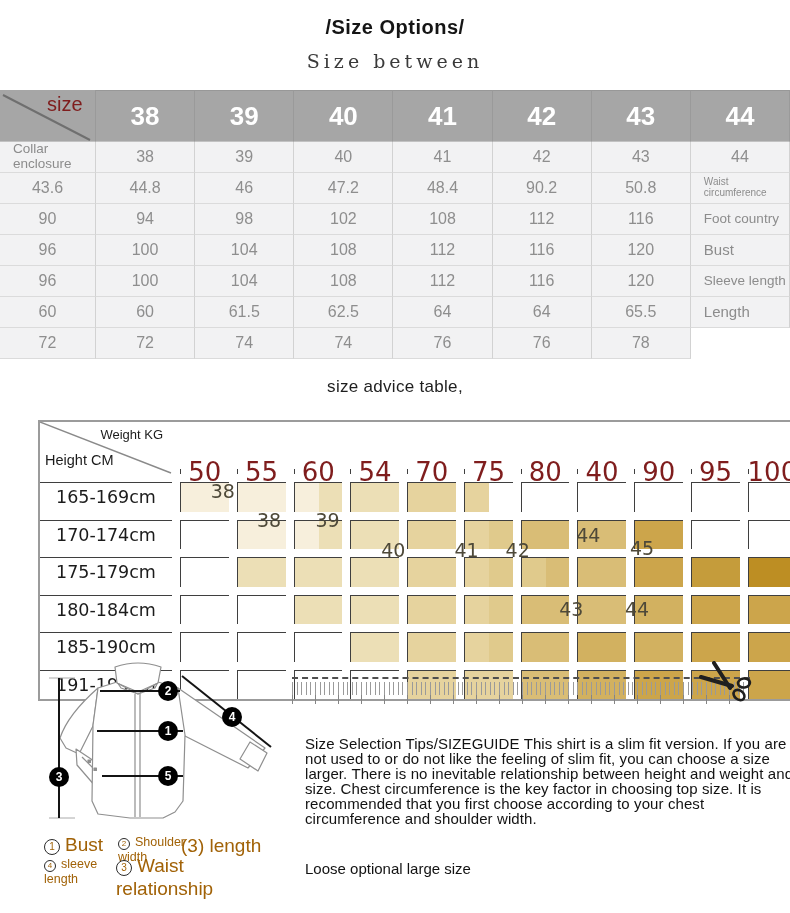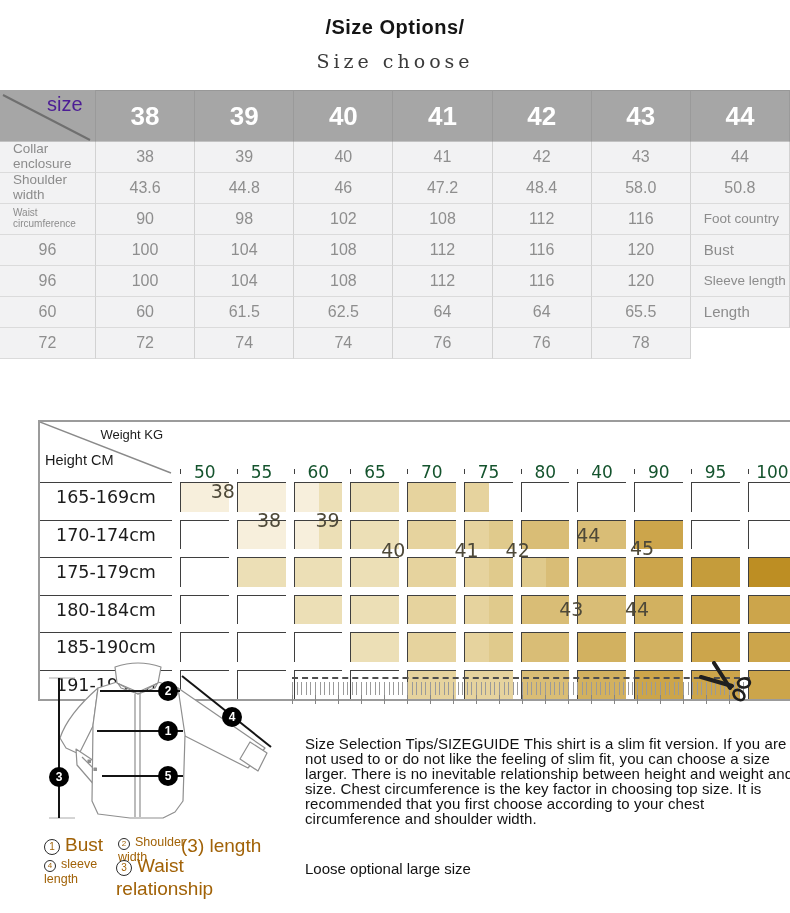--- a/index.html
+++ b/index.html
@@ -11,42 +11,42 @@
               font-size:20px;font-weight:600;color:#151515;letter-spacing:.5px;}
   .title-sub{position:absolute;left:0;top:50px;width:100%;text-align:center;
              font-family:"DejaVu Serif", serif;font-size:19px;color:#3a3a3a;letter-spacing:4px;}
   .advice-title{position:absolute;left:0;top:377px;width:100%;text-align:center;
                 font-size:17px;color:#1e1e1e;letter-spacing:.3px;}
 
   
   .size-table{position:absolute;left:0;top:90px;width:790px;display:grid;
               grid-template-columns:96px repeat(7,1fr);grid-template-rows:52px repeat(7,31px);}
   .st-corner{position:relative;background:#a6a6a6;border-right:1px solid #9a9a9a;border-bottom:1px solid #c2c2c2;}
-  .st-corner .size-word{position:absolute;left:47px;top:3px;color:#4c1d95;font-size:20px;}
+  .st-corner .size-word{position:absolute;left:47px;top:3px;color:#7f1d1d;font-size:20px;}
   .st-h{background:#a6a6a6;color:#fff;font-size:26px;font-weight:bold;
         display:flex;align-items:center;justify-content:center;
         border-right:1px solid #9a9a9a;border-bottom:1px solid #c2c2c2;border-top:1px solid #989898;}
   .st-label{background:#f2f2f3;color:#8c8c8c;font-size:13.5px;line-height:1.08;
             display:flex;align-items:center;padding-left:13px;box-sizing:border-box;
             border-right:1px solid #d2d2d2;border-bottom:1px solid #dbdbdb;}
   .st-label.small{font-size:10px;}
   .st-label.big{font-size:15px;}
   .st-c{background:#f2f2f3;color:#8e8e8e;font-size:16px;
         display:flex;align-items:center;justify-content:center;
         border-right:1px solid #d2d2d2;border-bottom:1px solid #dbdbdb;}
 
   
   .advice-wrap{position:absolute;left:38px;top:420px;border:2px solid #9b9b9b;}
   .advice-grid{position:relative;display:grid;
                grid-template-columns:132px repeat(12,48.75px);
                grid-template-rows:52px repeat(6,29.5px);background:#fff;gap:8px;}
   .ag-cell{border-left:1px solid #3f3f3f;border-top:1px solid #3f3f3f;}
   .ag-cell.fc{border-left:none;} .ag-cell.fr{border-top:none;}
   .ag-h{display:flex;align-items:center;justify-content:center;
-        font-family:"DejaVu Sans", sans-serif;font-size:17px;color:#14532d;background:#fff;margin-top:47px;}
+        font-family:"DejaVu Sans", sans-serif;font-size:26px;color:#7f1d1d;background:#fff;margin-top:47px;}
   .ag-rowlabel{display:flex;align-items:center;justify-content:center;
                font-family:"DejaVu Sans", sans-serif;font-size:17.5px;color:#1b1b1b;background:#fff;}
   .ag-corner{position:relative;background:#fff;}
   .ag-corner .wkg{position:absolute;top:5px;right:9px;font-size:13px;color:#1b1b1b;}
   .ag-corner .hcm{position:absolute;bottom:6px;left:5px;font-size:14.5px;color:#1b1b1b;}
   .ag-labels span{position:absolute;transform:translate(-50%,-50%);
                   font-family:"DejaVu Sans", sans-serif;font-size:19px;color:#4e4939;}
 
   
   .ruler{position:absolute;left:292px;top:677px;width:458px;}
@@ -74,21 +74,21 @@
         vertical-align:1px;margin-right:5px;}
   .circ.c-big{width:16px;height:16px;font-size:10px;}
   .circ.c-small{width:12px;height:12px;font-size:8px;vertical-align:0;}
 </style>
 </head>
 <body>
 
 <div class="page">
 
   <div class="title-main">/Size Options/</div>
-  <div class="title-sub">Size choose</div>
+  <div class="title-sub">Size between</div>
 
   <div class="size-table" id="sizeTable">
     <div class="st-corner">
       <svg width="96" height="52">
         <line x1="3" y1="5" x2="90" y2="50" stroke="#6f6f6f" stroke-width="2"></line>
       </svg>
       <span class="size-word">size</span>
     </div>
   <div class="st-h">38</div>
       <div class="st-h">39</div>
@@ -98,30 +98,30 @@
       <div class="st-h">43</div>
       <div class="st-h">44</div>
       <div class="st-label">Collar enclosure</div>
       <div class="st-c">38</div>
       <div class="st-c">39</div>
       <div class="st-c">40</div>
       <div class="st-c">41</div>
       <div class="st-c">42</div>
       <div class="st-c">43</div>
       <div class="st-c">44</div>
-      <div class="st-label">Shoulder width</div>
       <div class="st-c">43.6</div>
       <div class="st-c">44.8</div>
       <div class="st-c">46</div>
       <div class="st-c">47.2</div>
       <div class="st-c">48.4</div>
-      <div class="st-c">58.0</div>
+      <div class="st-c">90.2</div>
       <div class="st-c">50.8</div>
       <div class="st-label small">Waist circumference</div>
       <div class="st-c">90</div>
+      <div class="st-c">94</div>
       <div class="st-c">98</div>
       <div class="st-c">102</div>
       <div class="st-c">108</div>
       <div class="st-c">112</div>
       <div class="st-c">116</div>
       <div class="st-label">Foot country</div>
       <div class="st-c">96</div>
       <div class="st-c">100</div>
       <div class="st-c">104</div>
       <div class="st-c">108</div>
@@ -147,34 +147,35 @@
       <div class="st-label big">Length</div>
       <div class="st-c">72</div>
       <div class="st-c">72</div>
       <div class="st-c">74</div>
       <div class="st-c">74</div>
       <div class="st-c">76</div>
       <div class="st-c">76</div>
       <div class="st-c">78</div>
     </div>
 
+  <div class="advice-title">size advice table,</div>
 
   <div class="advice-wrap">
     <div class="advice-grid" id="adviceGrid">
       <div class="ag-cell ag-corner fc fr">
         <svg width="132" height="52" style="position:absolute;left:0;top:0">
           <line x1="0" y1="0" x2="131" y2="51" stroke="#8a8a8a" stroke-width="1.4"></line>
         </svg>
         <span class="wkg">Weight KG</span>
         <span class="hcm">Height CM</span>
       </div>
     <div class="ag-cell ag-h fr">50</div>
         <div class="ag-cell ag-h fr">55</div>
         <div class="ag-cell ag-h fr">60</div>
-        <div class="ag-cell ag-h fr">65</div>
+        <div class="ag-cell ag-h fr">54</div>
         <div class="ag-cell ag-h fr">70</div>
         <div class="ag-cell ag-h fr">75</div>
         <div class="ag-cell ag-h fr">80</div>
         <div class="ag-cell ag-h fr">40</div>
         <div class="ag-cell ag-h fr">90</div>
         <div class="ag-cell ag-h fr">95</div>
         <div class="ag-cell ag-h fr">100</div>
         <div class="ag-cell ag-h fr">105</div>
         <div class="ag-cell ag-rowlabel fc">165-169cm</div>
         <div class="ag-cell" style="background: rgb(247, 239, 220);"></div>

